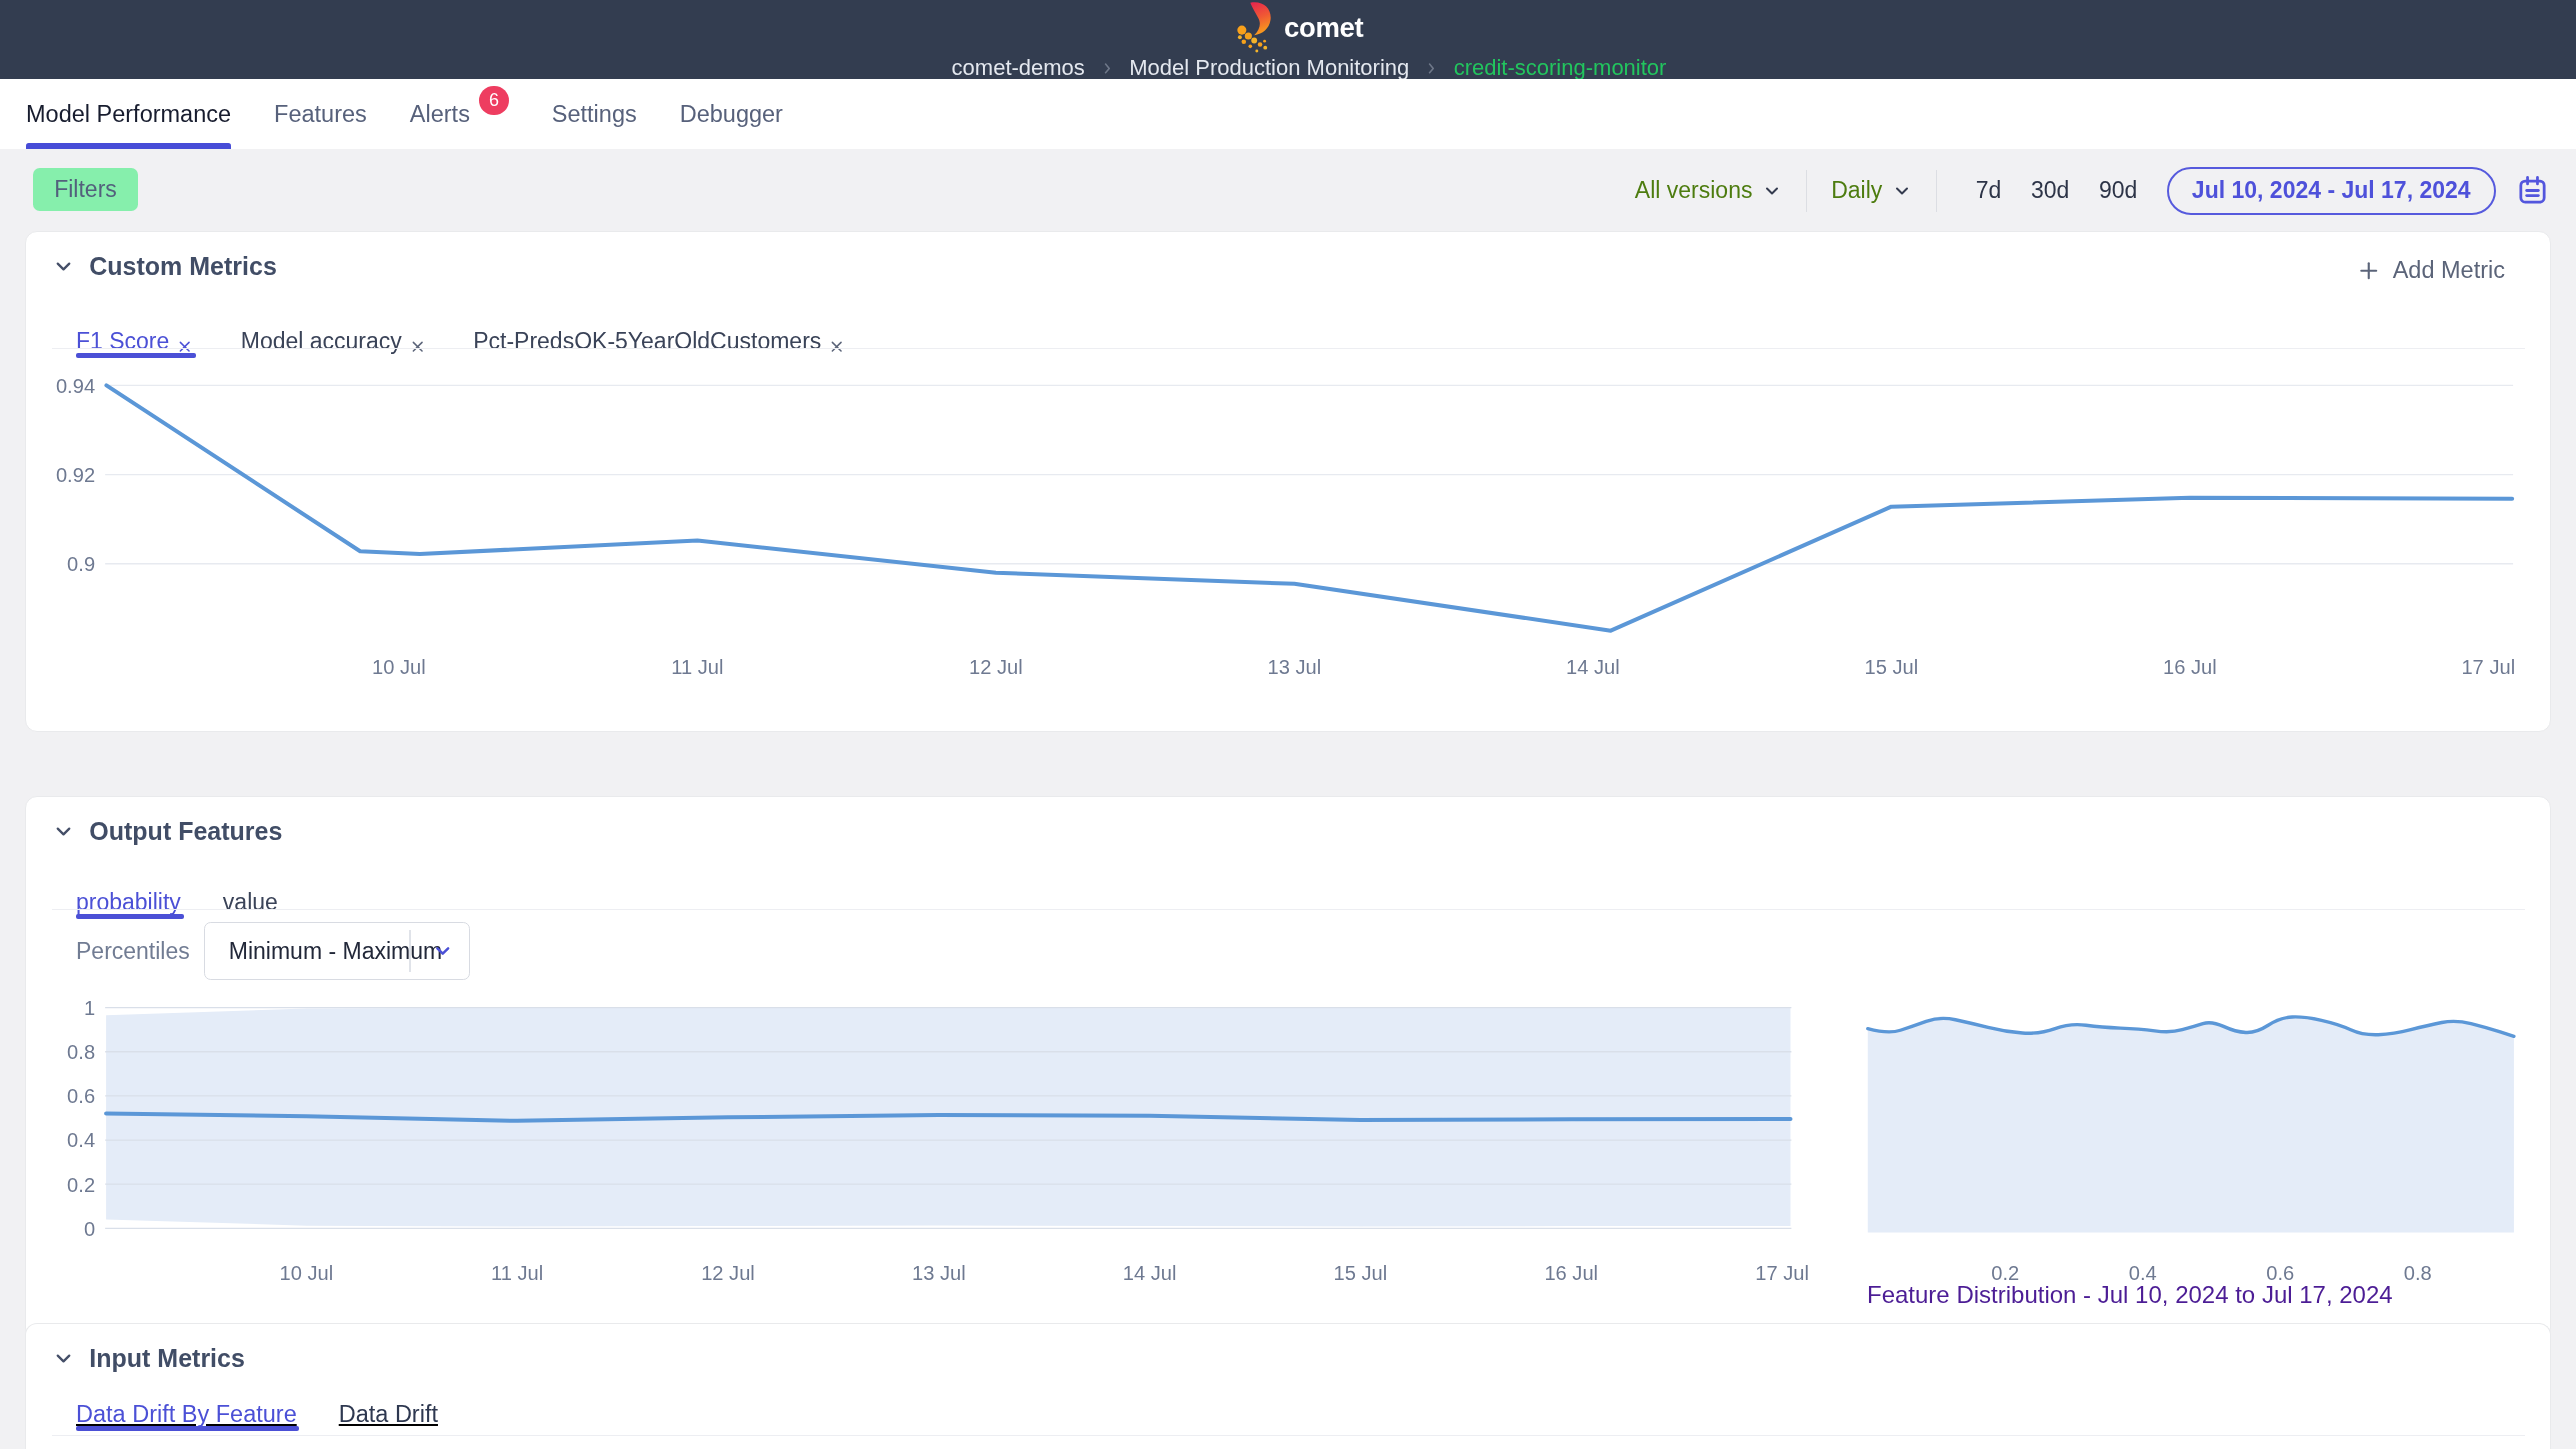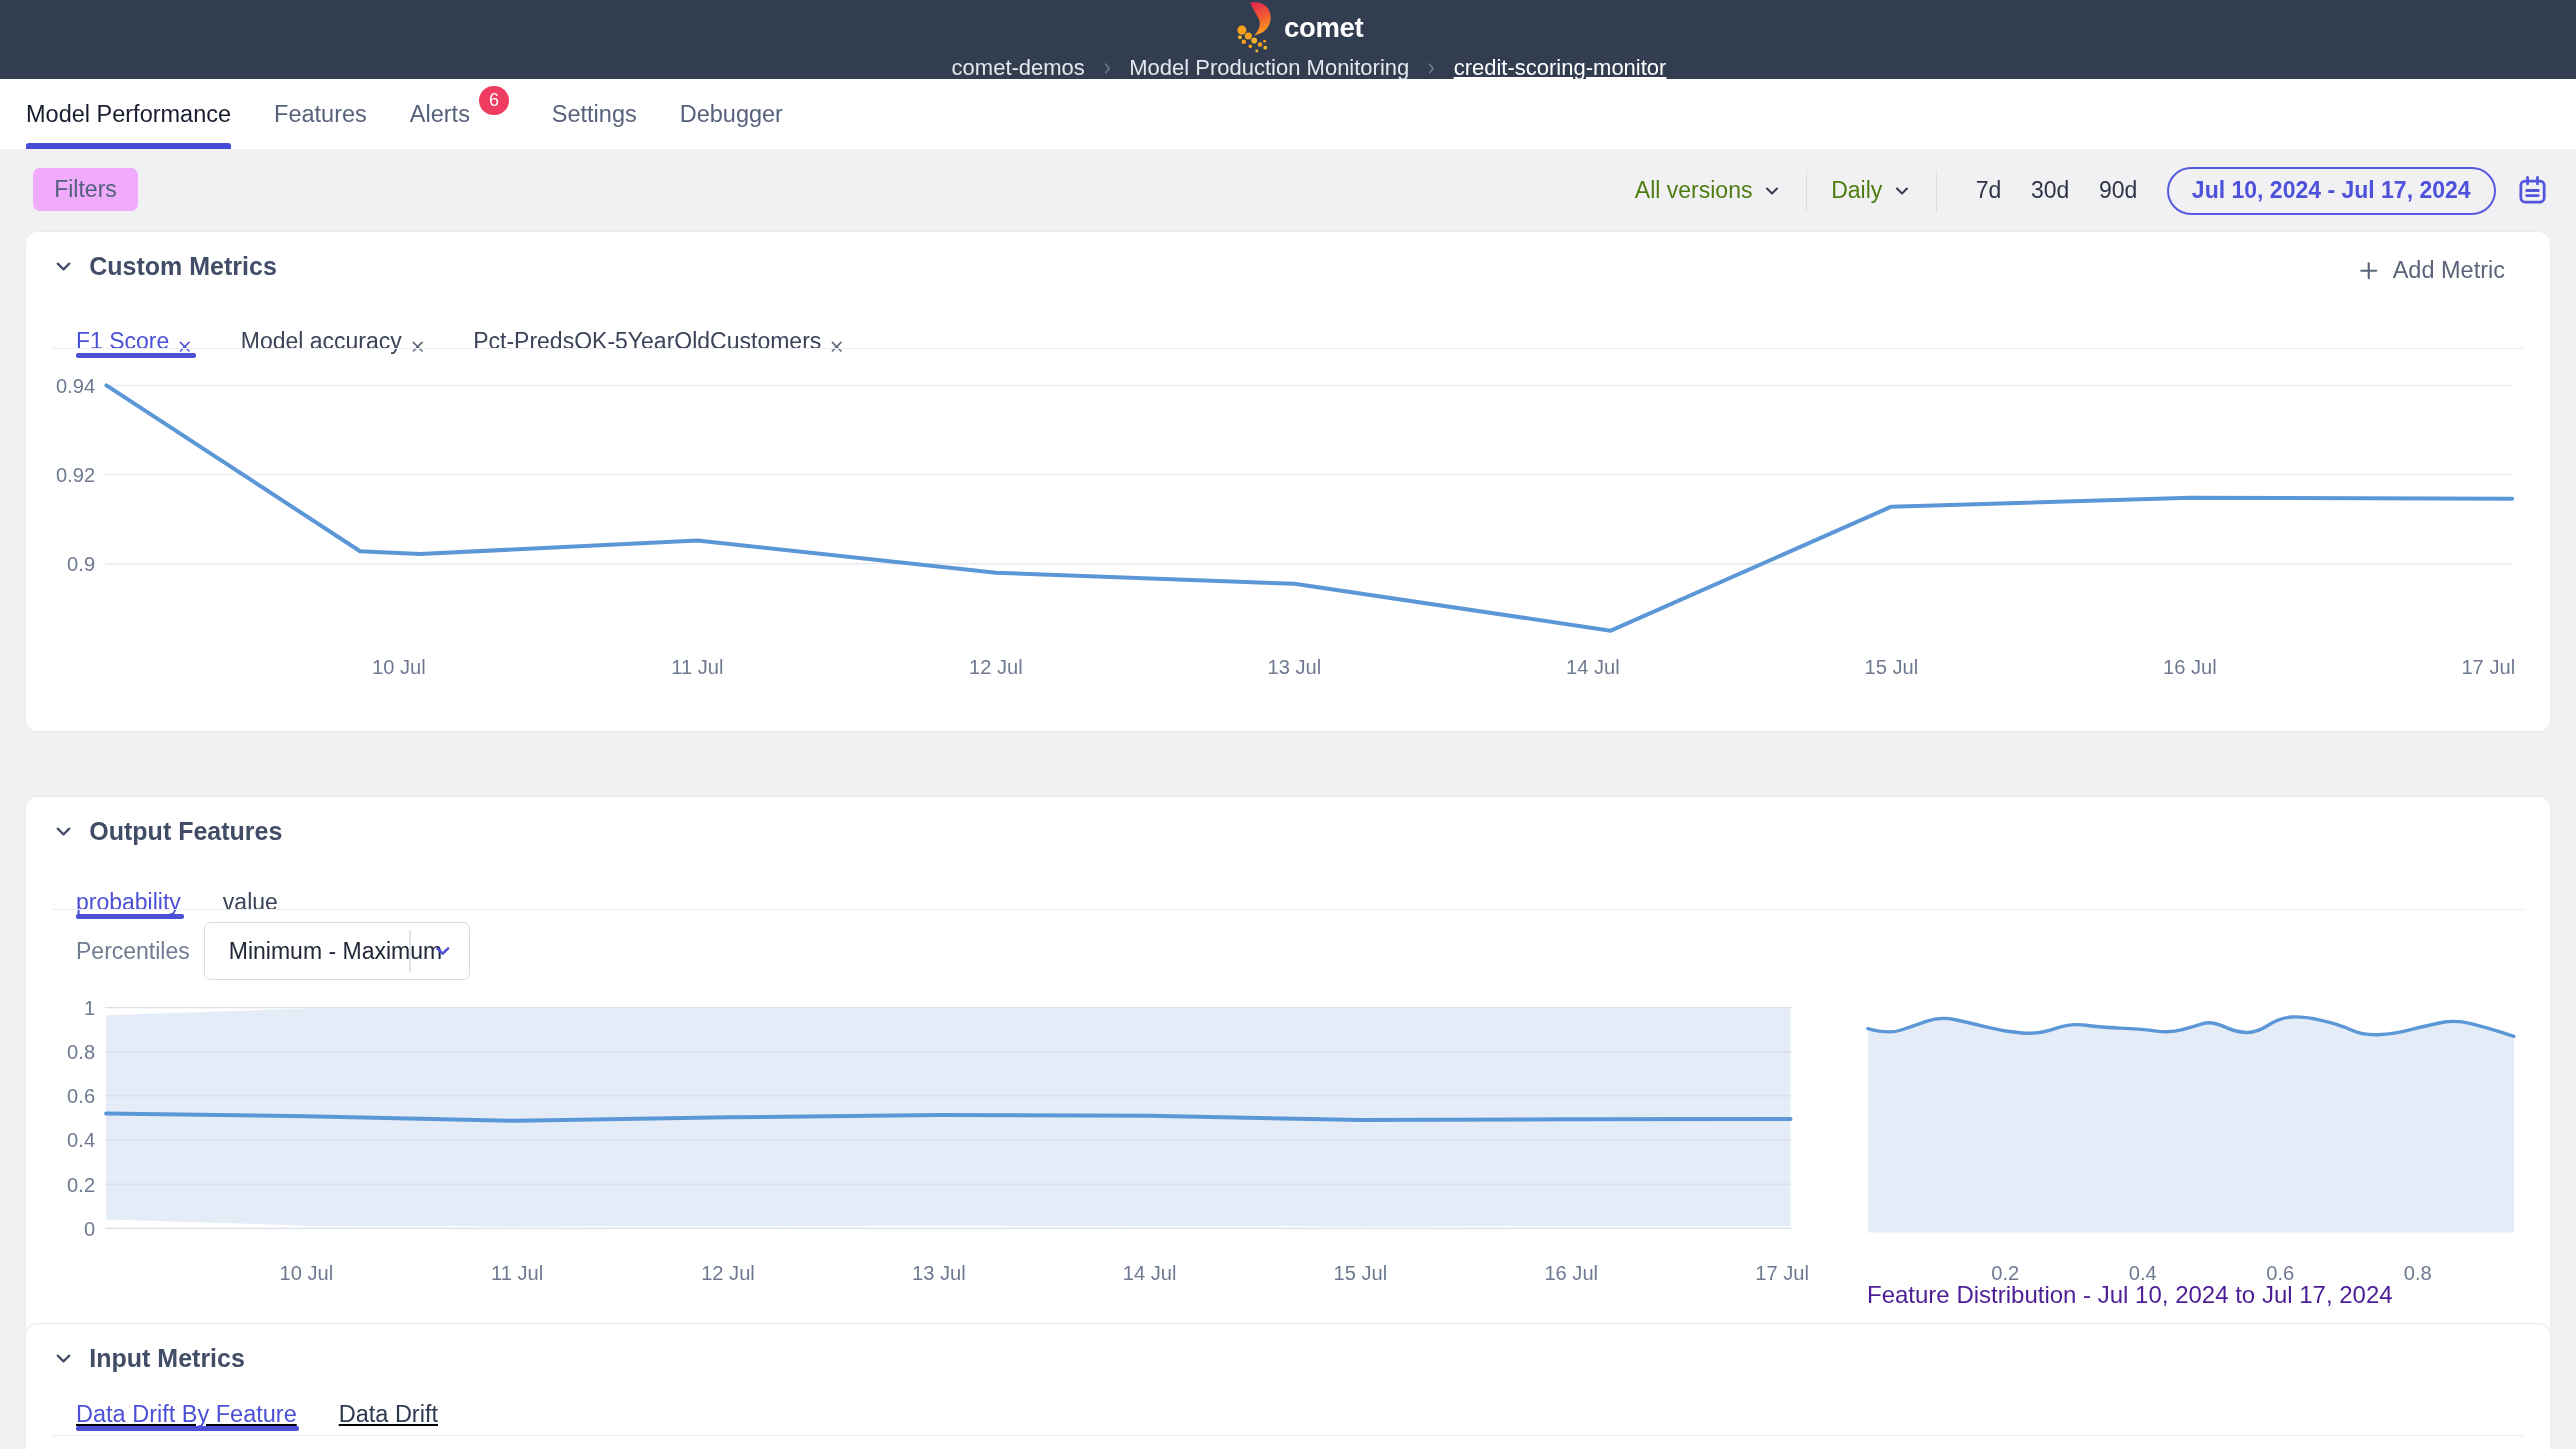--- a/index.html
+++ b/index.html
@@ -7,33 +7,33 @@
     width:2576px;height:1449px;overflow:hidden;position:relative;
     background:#f1f1f3;font-family:"Liberation Sans",sans-serif;
     -webkit-font-smoothing:antialiased;
   }
   
   .navbar{position:absolute;left:0;top:0;width:2576px;height:79px;background:#333d50;display:flex;align-items:center;flex-direction:column;}
   .logo{display:flex;align-items:center;margin-left:23px;cursor:pointer;}
   .logo-word{color:#ffffff;font-size:27.5px;font-weight:700;letter-spacing:-0.3px;margin-left:9.4px;}
   .crumbs{display:flex;align-items:center;margin-left:42px;gap:14.8px;}
   .crumb{font-size:22px;color:#e4e8ef;cursor:pointer;}
-  .crumb.last{color:#ffffff;cursor:default;text-decoration:underline;}
+  .crumb.last{color:#22c55e;cursor:default;}
   .nav-right{margin-left:auto;display:flex;align-items:center;gap:35px;margin-right:27px;}
   .nav-icon-btn{width:35px;height:35px;display:flex;align-items:center;justify-content:center;cursor:pointer;}
   .avatar{width:48px;height:48px;border-radius:50%;overflow:hidden;cursor:pointer;flex:0 0 auto;}
   
   .tabbar{position:absolute;left:0;top:79px;width:2576px;height:70px;background:#ffffff;display:flex;align-items:center;padding-left:26px;gap:43px;box-sizing:border-box;}
   .main-tab{position:relative;height:70px;display:flex;align-items:center;font-size:23.5px;color:#57617b;cursor:pointer;font-weight:400;}
   .main-tab.active{color:#171c2e;font-weight:500;}
   .main-tab.active::after{content:"";position:absolute;left:0;right:0;bottom:0;height:6px;background:#474cd7;border-radius:2.7px 2.7px 0 0;}
   .badge{position:relative;top:-13.4px;margin-left:9.4px;min-width:29.5px;height:29.5px;border-radius:14.8px;background:#ee3d60;color:#fff;font-size:18px;display:flex;align-items:center;justify-content:center;font-weight:500;}
   
   .filterbar{position:absolute;left:0;top:150px;width:2576px;height:81px;}
-  .filters-btn{position:absolute;left:33px;top:18px;width:105px;height:43px;background:#f0abfc;border:none;border-radius:6.7px;font-size:23px;color:#53607c;font-family:inherit;cursor:pointer;}
+  .filters-btn{position:absolute;left:33px;top:18px;width:105px;height:43px;background:#86efac;border:none;border-radius:6.7px;font-size:23px;color:#53607c;font-family:inherit;cursor:pointer;}
   .filter-right{position:absolute;right:25px;top:0;height:81px;display:flex;align-items:center;}
   .drop{display:flex;align-items:center;gap:9.4px;font-size:23px;color:#4d7c0f;cursor:pointer;}
   .vdiv{width:1.3px;height:42px;background:#dcdee3;margin:0 24px;}
   .range-btn{background:none;border:none;font-family:inherit;font-size:23px;font-weight:500;color:#2d3447;cursor:pointer;padding:0 14.8px;}
   .date-pill{display:flex;align-items:center;margin-left:14.8px;height:44px;padding:0 23px;border:2px solid #565add;border-radius:24px;font-size:23px;font-weight:600;color:#4e51da;cursor:pointer;background:#fff0;}
   .cal-btn{margin-left:17.4px;width:38px;height:38px;display:flex;align-items:center;justify-content:center;cursor:pointer;}
   
   .panel{position:absolute;left:25px;width:2526px;background:#ffffff;border:1.3px solid #e9eaec;border-radius:12px;box-sizing:border-box;}
   #panel-custom{top:231px;height:501px;}
   #panel-output{top:796px;height:544px;}

